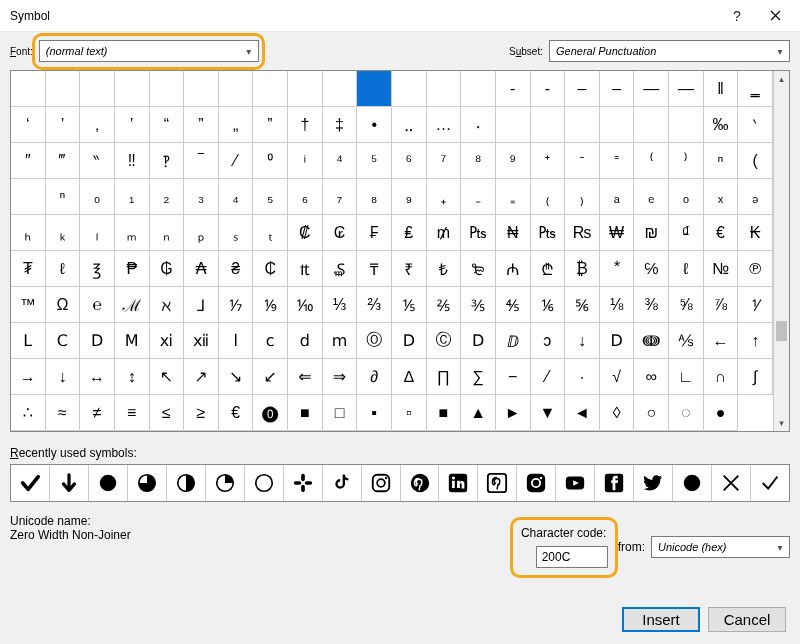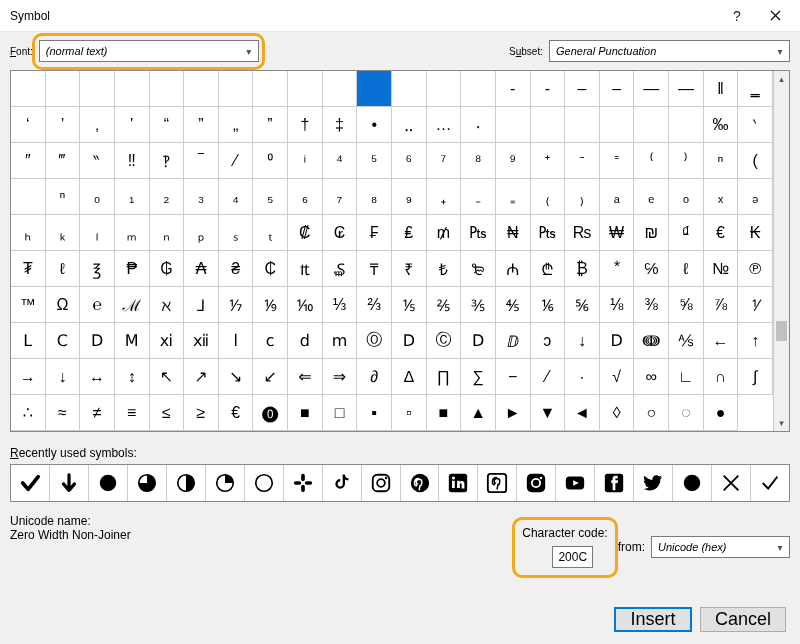--- a/index.html
+++ b/index.html
@@ -156,42 +156,42 @@
     display: flex;
     align-items: center;
     gap: 6px;
     padding-top: 10px;
   }
   .txtinput {
     background: #fff;
     border: 1px solid #7a7a7a;
     height: 22px;
     padding: 0 5px;
-    width: 41px;
+    width: 72px;
     font-size: 12px;
     margin-left: 16px;
   }
   #code-wrap { position: relative; display:flex; align-items:center; gap:6px; padding:2px 4px;flex-direction:column;}
   .from-combo { width: 139px; }
 
   
   .buttons {
     position: absolute;
     right: 14px;
     bottom: 12px;
     display: flex;
     gap: 8px;
   }
   .btn {
     min-width: 78px;
     height: 25px;
     background: #e1e1e1;
     border: 1px solid #adadad;
     display: flex; align-items: center; justify-content: center;
-    font-size: 18px;
+    font-size: 15px;
     padding: 0 14px;
   }
   .btn.primary { border: 1px solid #0078d7; box-shadow: inset 0 0 0 1px #0078d7; }
 
 </style>
 </head>
 <body>
 
 <div class="titlebar">
   <span class="title">Symbol</span>

